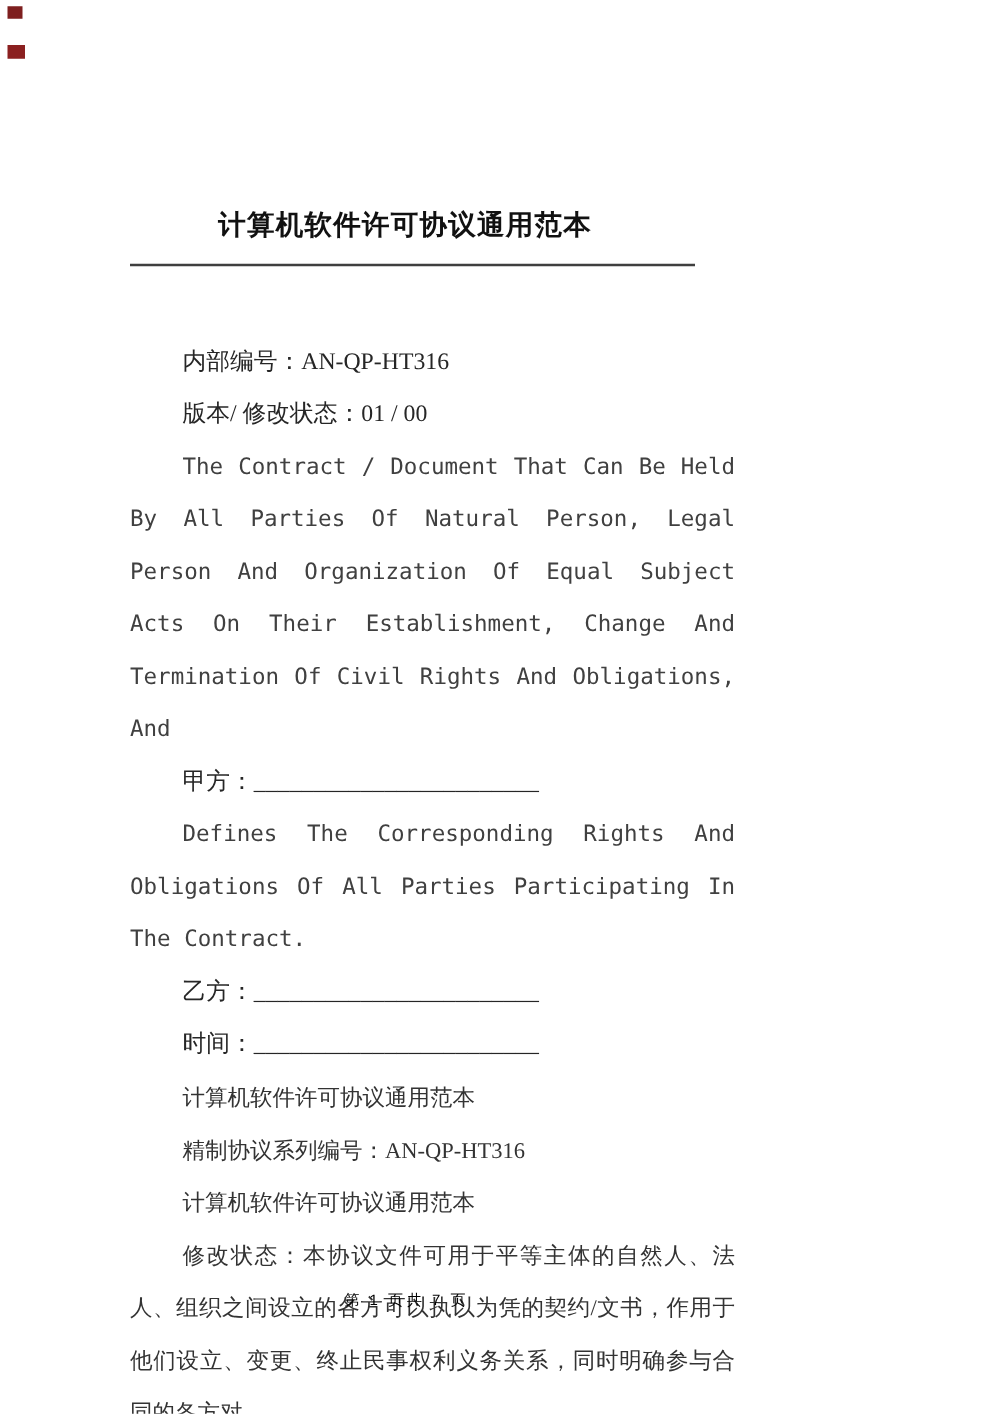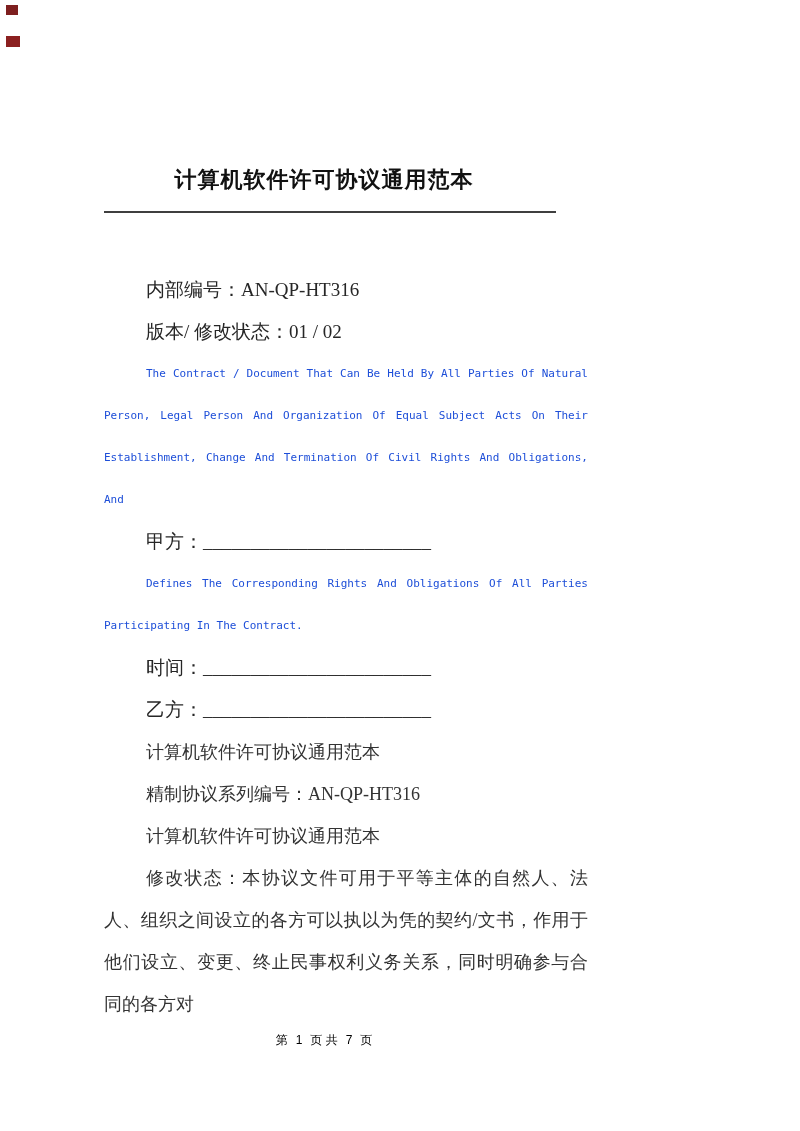--- a/index.html
+++ b/index.html
@@ -57,23 +57,23 @@
   }
   .cn {
     font-size: 19px;
     color: #262626;
   }
   .cn-small {
     font-size: 18px;
     color: #333333;
   }
   .en {
-    font-size: 11px;
+    font-size: 18px;
     font-family: "DejaVu Sans Mono", "Liberation Mono", monospace;
-    color: #1d4ed8;
+    color: #404040;
   }
   .fill-line {
     letter-spacing: 0;
   }
 
   .footer {
     position: absolute;
     left: 0;
     bottom: 82px;
     width: 100%;
@@ -90,26 +90,26 @@
 <div class="page">
 
   <div class="artifact a1"></div>
   <div class="artifact a2"></div>
 
   <h1 class="title">计算机软件许可协议通用范本</h1>
   <hr class="title-rule">
 
   <div class="doc-body">
     <p class="para cn">内部编号：AN-QP-HT316</p>
-    <p class="para cn">版本/ 修改状态：01 / 02</p>
+    <p class="para cn">版本/ 修改状态：01 / 00</p>
     <p class="para en">The Contract / Document That Can Be Held By All Parties Of Natural Person, Legal Person And Organization Of Equal Subject Acts On Their Establishment, Change And Termination Of Civil Rights And Obligations, And</p>
     <p class="para cn fill-line">甲方：________________________</p>
     <p class="para en">Defines The Corresponding Rights And Obligations Of All Parties Participating In The Contract.</p>
+    <p class="para cn fill-line">乙方：________________________</p>
     <p class="para cn fill-line">时间：________________________</p>
-    <p class="para cn fill-line">乙方：________________________</p>
     <p class="para cn-small">计算机软件许可协议通用范本</p>
     <p class="para cn-small">精制协议系列编号：AN-QP-HT316</p>
     <p class="para cn-small">计算机软件许可协议通用范本</p>
     <p class="para cn-small">修改状态：本协议文件可用于平等主体的自然人、法人、组织之间设立的各方可以执以为凭的契约/文书，作用于他们设立、变更、终止民事权利义务关系，同时明确参与合同的各方对</p>
   </div>
 
   <div class="footer">
     <span>第</span><span>1</span><span>页 共</span><span>7</span><span>页</span>
   </div>
 

